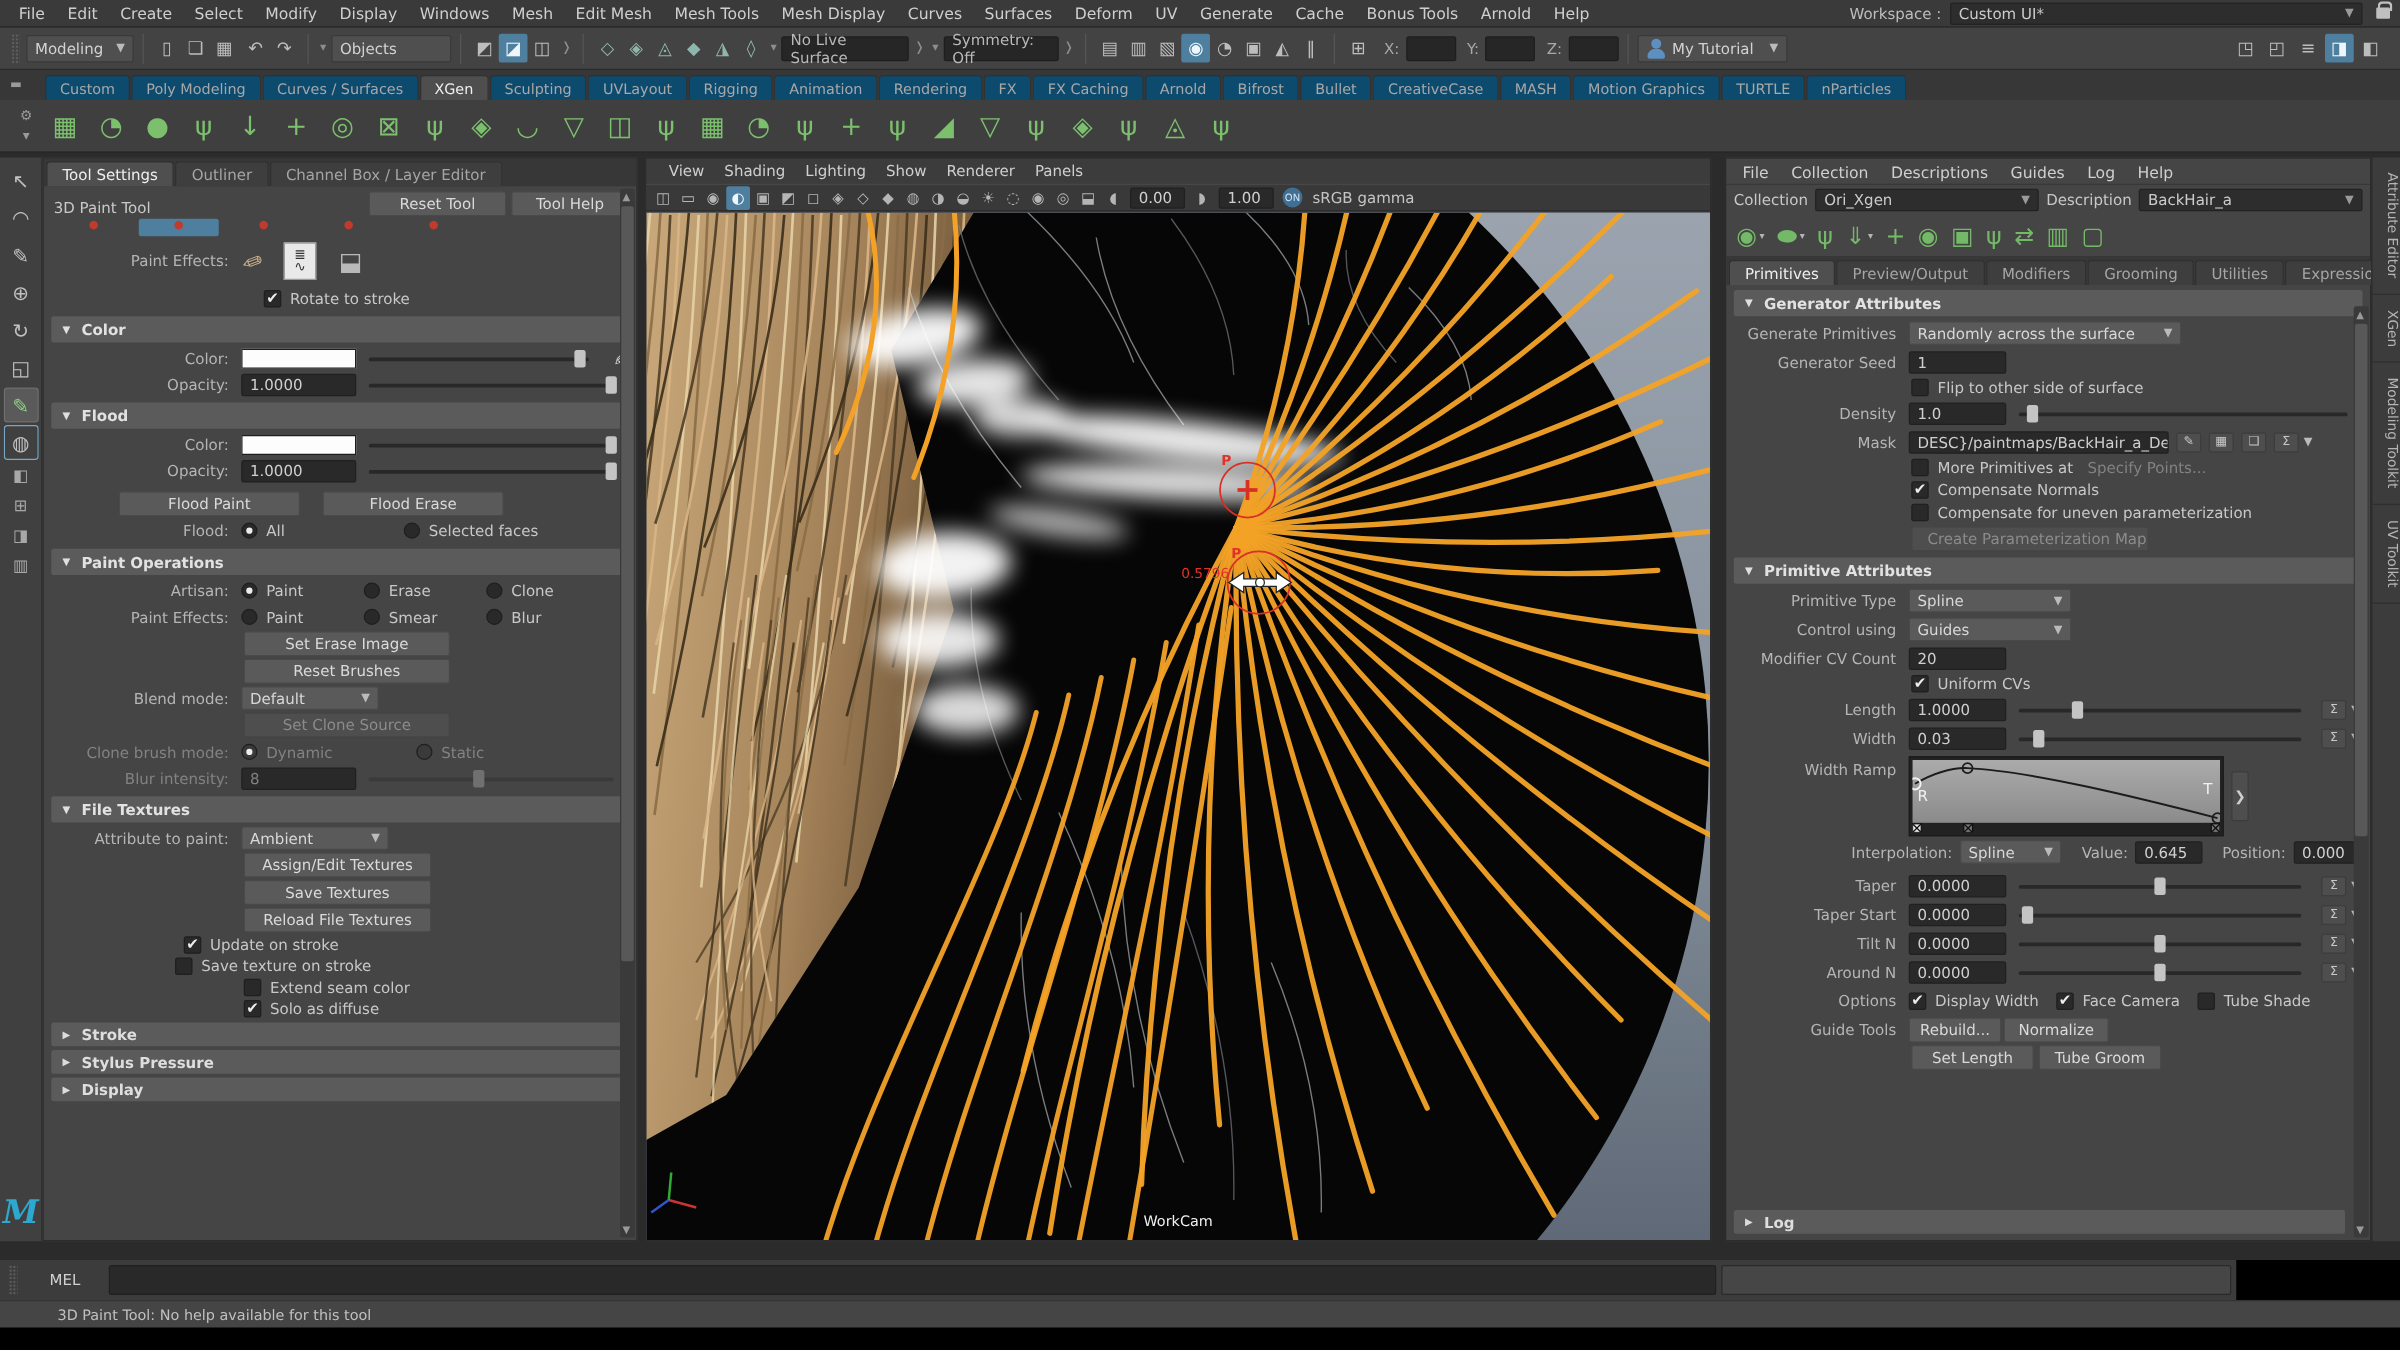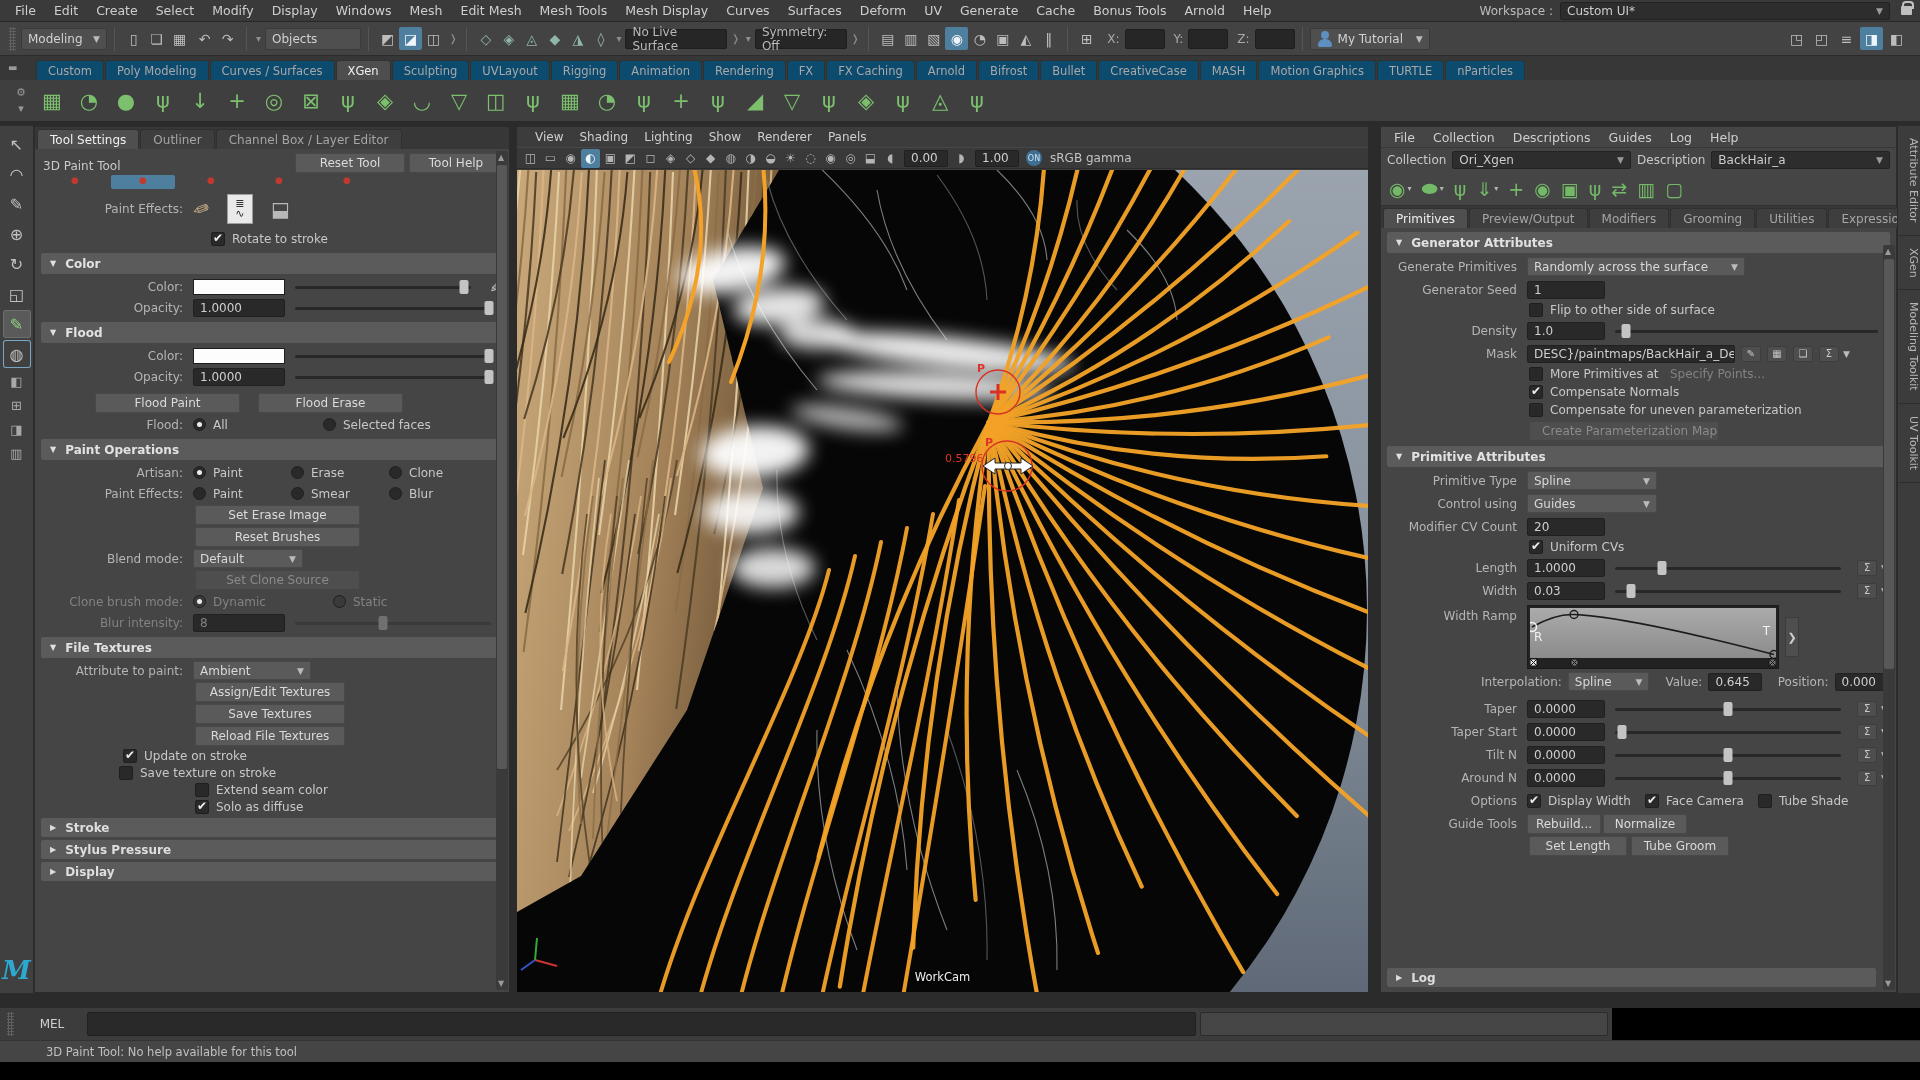--- a/index.html
+++ b/index.html
@@ -119,21 +119,21 @@
 .exp-car{font-size:9px;color:#bbb;margin-left:4px}
 .xrow{display:flex;align-items:center;min-height:23px;padding:1px 8px}
 #ramp-wrap{display:flex;align-items:center}
 #ramp-box{width:252px;height:64px;background:#222;border:1px solid #1a1a1a;position:relative;padding:2px}
 #ramp-next{margin-left:6px;color:#cfcfcf;font-size:11px;width:14px;height:40px;background:#4e4e4e;border:1px solid #3c3c3c;display:flex;align-items:center;justify-content:center;border-radius:2px}
 .ramp-letter{position:absolute;color:#f2f2f2;font-size:12px}
 
 #side-strip{left:1897px;top:126px;width:23px;height:867px;background:#3c3c3c;border-left:1px solid #2a2a2a;display:flex;flex-direction:column;align-items:center}
 .side-tab{writing-mode:vertical-rl;padding:12px 0;font-size:11px;color:#b5b5b5;border-bottom:1px solid #2e2e2e;width:100%;text-align:center;white-space:nowrap}
 
-#mel-bar{left:0;top:1008px;width:1612px;height:32px;background:#3c3c3c;display:flex;align-items:center;padding:0 4px;gap:4px}
+#mel-bar{left:0;top:1008px;width:1789px;height:32px;background:#3c3c3c;display:flex;align-items:center;padding:0 4px;gap:4px}
 #mel-label{width:62px;text-align:center;color:#d0d0d0}
 #mel-input{flex:1;height:24px}
 #mel-right{flex:0 0 408px;height:24px;background:#464646;border:1px solid #2a2a2a;border-radius:2px}
 #help-bar{left:0;top:1040px;width:1920px;height:22px;background:#454545;display:flex;align-items:center;padding-left:46px;color:#c0c0c0;font-size:11.5px;border-top:1px solid #333}
 </style>
 </head>
 <body>
 
 <div id="menubar" class="abs">
   <div class="menus">
@@ -484,25 +484,25 @@
   </div>
   <div class="row" style="padding-left:160px">
       <span class="btn" style="width:150px">Assign/Edit Textures</span>
     </div>
   <div class="row" style="padding-left:160px">
       <span class="btn" style="width:150px">Save Textures</span>
     </div>
   <div class="row" style="padding-left:160px">
       <span class="btn" style="width:150px">Reload File Textures</span>
     </div>
-  <div class="row" style="padding-left:88px;min-height:17px">
+  <div class="row" style="padding-left:112px;min-height:17px">
       <span class="check on"></span>
       <span>Update on stroke</span>
     </div>
-  <div class="row" style="padding-left:84px;min-height:17px">
+  <div class="row" style="padding-left:105px;min-height:17px">
       <span class="check"></span>
       <span>Save texture on stroke</span>
     </div>
   <div class="row" style="padding-left:160px;min-height:17px">
       <span class="check"></span>
       <span>Extend seam color</span>
     </div>
   <div class="row" style="padding-left:160px;min-height:17px">
       <span class="check on"></span>
       <span>Solo as diffuse</span>

